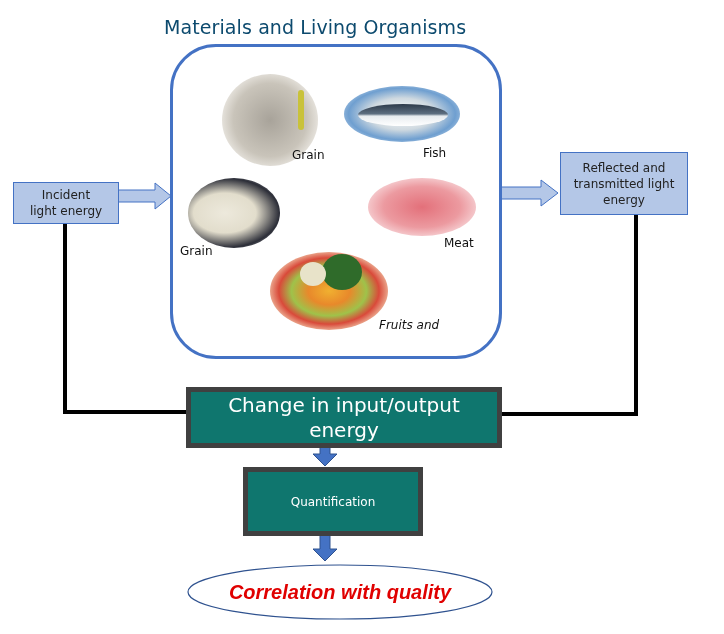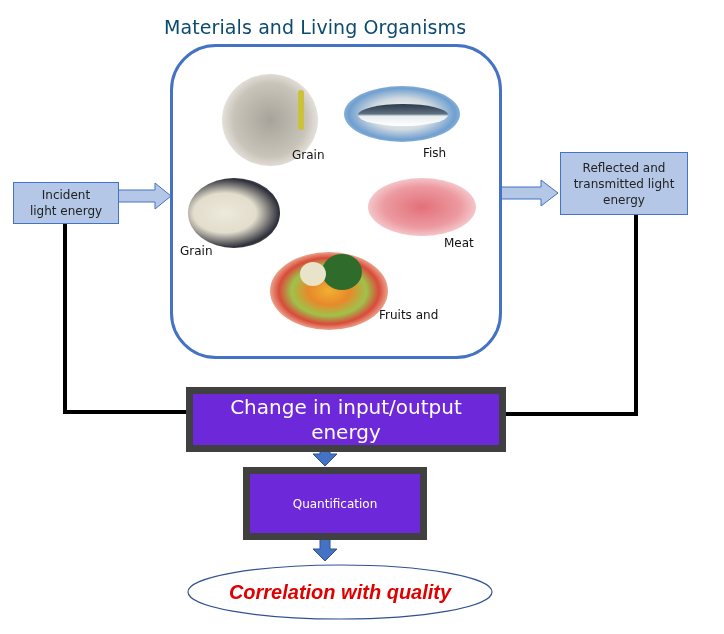--- a/index.html
+++ b/index.html
@@ -7,30 +7,30 @@
          font-family: "DejaVu Sans", sans-serif; }
   .abs { position: absolute; }
   #title { left: 164px; top: 16px; font-size: 19px; color: #0c4a6e; white-space: nowrap; letter-spacing: 0.1px; text-align: center; }
   #materials-box { left: 170px; top: 44px; width: 326px; height: 309px;
                    border: 3px solid #4472c4; border-radius: 46px; background: #fff; }
   .side-box { background: #b4c7e7; border: 1px solid #4472c4; color: #222;
               font-size: 12px; text-align: center; line-height: 16px; display: flex;
               align-items: center; justify-content: center; }
   #incident { left: 13px; top: 182px; width: 104px; height: 40px; }
   #reflected { left: 560px; top: 152px; width: 126px; height: 61px; }
-  .blue-box { background: #6d28d9; border: 7px solid #404040; color: #fff; text-align: center;
+  .blue-box { background: #0f766e; border: 5px solid #404040; color: #fff; text-align: center;
               display: flex; align-items: center; justify-content: center; }
   #change { left: 186px; top: 387px; width: 306px; height: 51px; font-size: 20px; line-height: 25px; }
   #quant { left: 243px; top: 467px; width: 170px; height: 59px; font-size: 12px; }
   .food-label { font-size: 12px; color: #111; white-space: nowrap; }
   #lbl-grain { left: 292px; top: 148px; }
   #lbl-fish { left: 423px; top: 146px; }
   #lbl-milk { left: 180px; top: 244px; }
   #lbl-meat { left: 444px; top: 236px; }
-  #lbl-fruits { left: 379px; top: 302px; line-height: 26px; }
+  #lbl-fruits { left: 379px; top: 312px; line-height: 26px; font-style: italic; }
   #ellipse-wrap { left: 186px; top: 563px; width: 308px; height: 58px; }
   #ellipse-text { left: 186px; top: 563px; width: 308px; height: 58px; display: flex;
                   align-items: center; justify-content: center; color: #e00000; font-weight: bold;
                   font-style: italic; font-size: 20px; font-family: "Liberation Sans", sans-serif; }
   svg.overlay { position: absolute; left: 0; top: 0; }
   .img-blob { position: absolute; border-radius: 50%; }
 </style>
 </head>
 <body>
 

